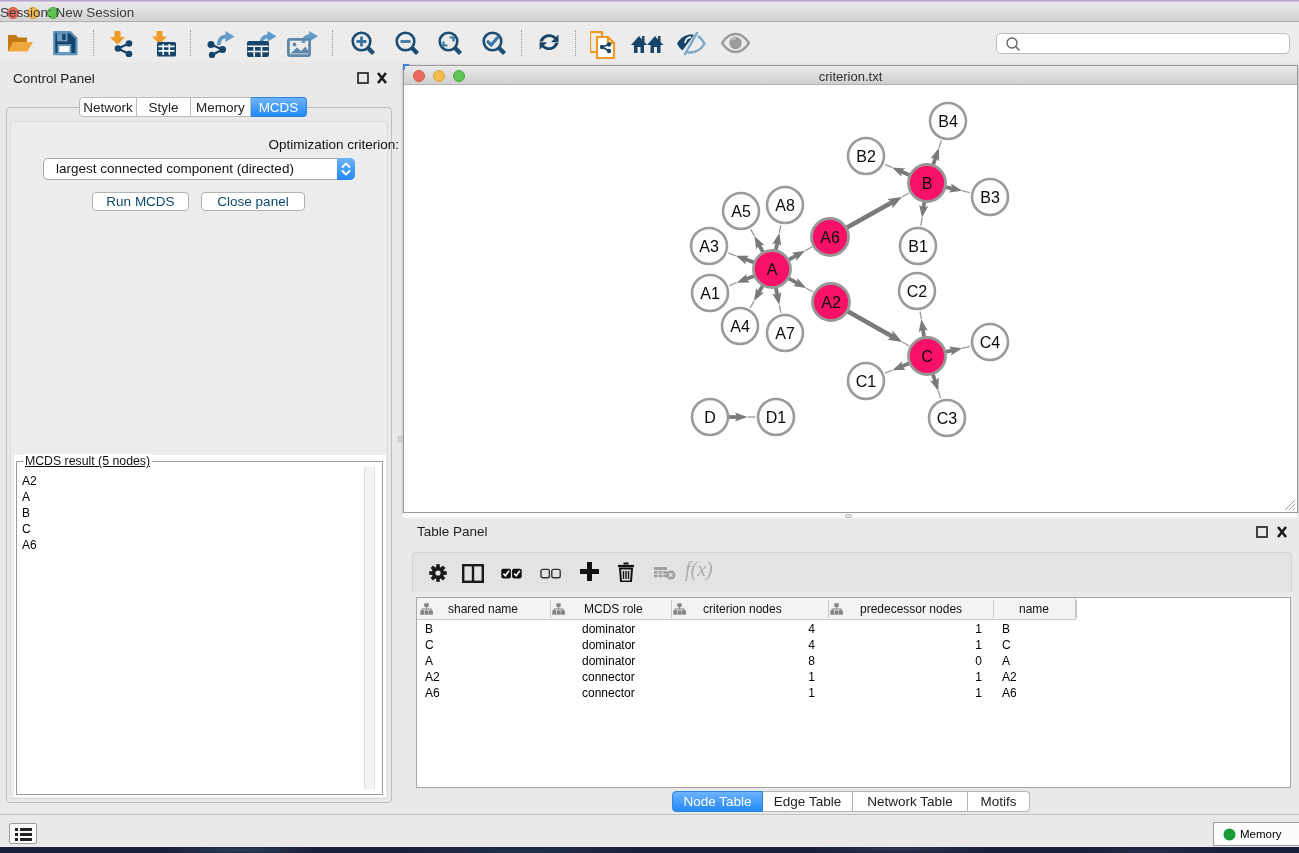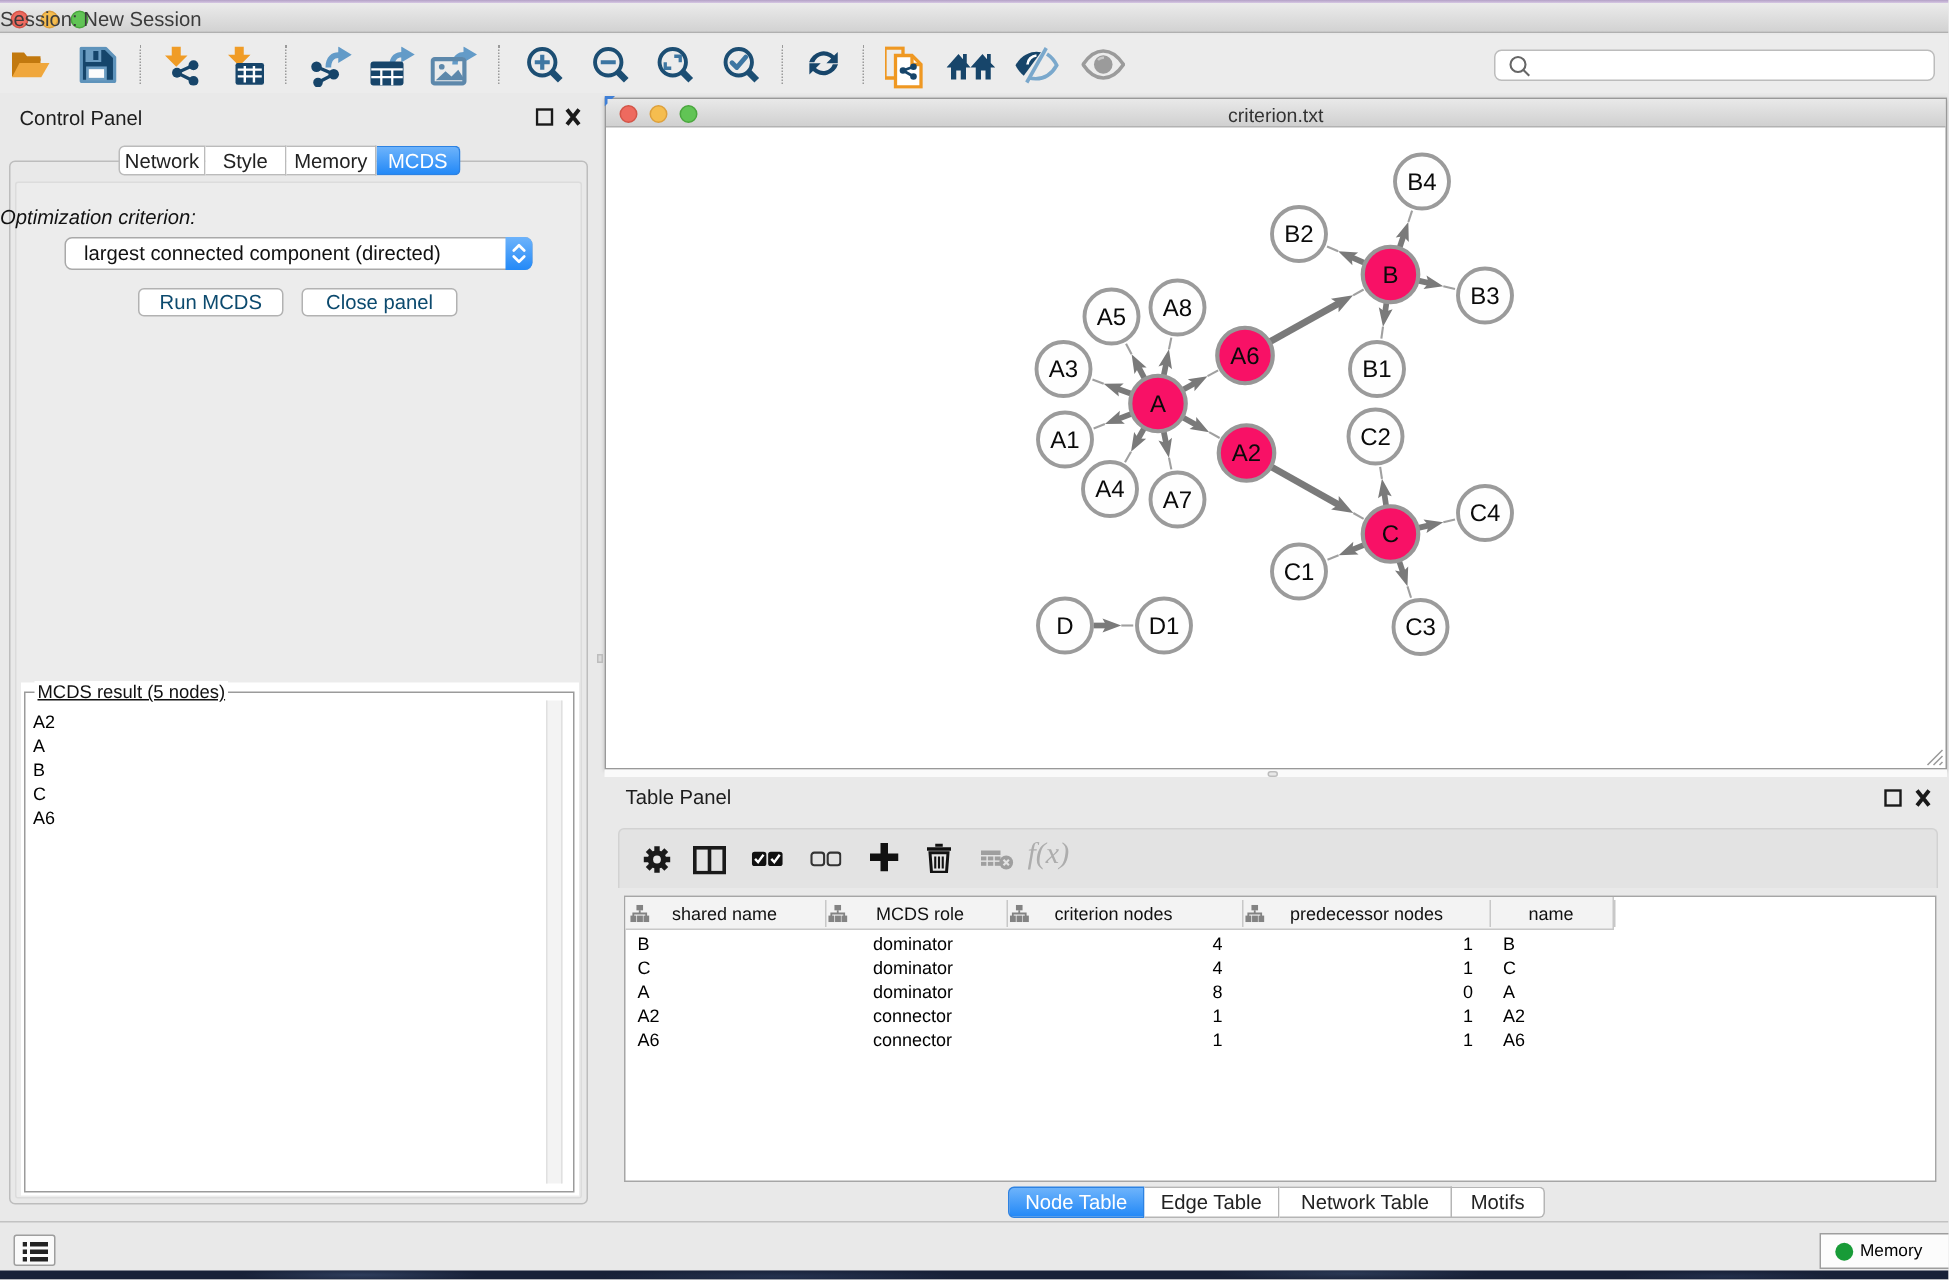--- a/index.html
+++ b/index.html
@@ -25,21 +25,21 @@
 #cp-box { left:6px; top:107px; width:386px; height:696px; background:#e9e9e9;
   border:1px solid #bdbdbd; border-radius:4px; }
 #cp-inner { left:10px; top:121px; width:378px; height:678px; background:#ececec;
   border:1px solid #dcdcdc; border-radius:2px; }
 .cptabs { left:79px; top:97px; height:20px; display:flex; font-size:13.5px; }
 .cptab { background:#fff; border:1px solid #bbb; border-left:none; color:#222;
   display:flex; align-items:center; justify-content:center; }
 .cptab:first-child { border-left:1px solid #bbb; border-radius:4px 0 0 4px; }
 .cptab.blue { background:linear-gradient(#6db3fb,#2389f7); color:#fff;
   border-color:#2d82e2; border-radius:0 4px 4px 0; }
-#optlabel { left:0px; top:137px; width:399px; text-align:left; font-size:13.5px; color:#111;font-style:italic; }
+#optlabel { left:0px; top:137px; width:399px; text-align:right; font-size:13.5px; color:#111; }
 #dropdown { left:43px; top:158px; width:312px; height:22px; background:#fff;
   border:1px solid #a9a9a9; border-radius:5px; font-size:13.5px; color:#111; }
 #dropdown .txt { position:absolute; left:12px; top:2px; }
 #stepper { position:absolute; right:-1px; top:-1px; width:18px; height:22px;
   background:linear-gradient(#6db3fb,#2389f7); border-radius:0 5px 5px 0; }
 .btn { position:absolute; height:19px; background:#fff; border:1px solid #b2b2b2;
   border-radius:4px; font-size:13.5px; color:#0c4a6e; text-align:center; padding-top:1px; }
 #resultpanel { left:14px; top:455px; width:372px; height:342px; background:#fff; }
 #groupbox { left:16px; top:461px; width:367px; height:334px; border:1px solid #9b9b9b; }
 #grouplabel { left:23px; top:454px; font-size:12.3px; color:#111; background:#fff; padding:0 2px;text-decoration:underline; }

